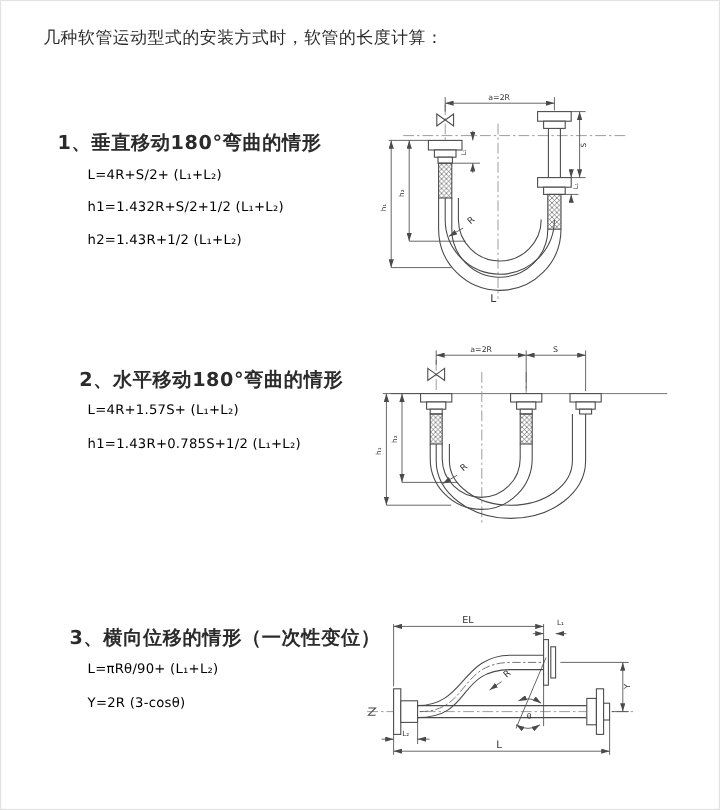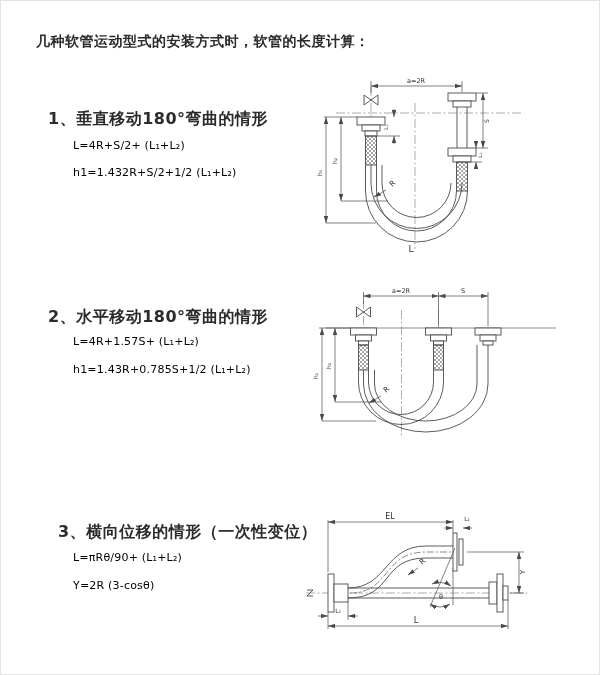--- a/index.html
+++ b/index.html
@@ -2,21 +2,21 @@
 <html><head>
 <meta charset="utf-8">
 <style>
   html,body{margin:0;padding:0;background:#fff;}
   .page{
     position:relative;width:600px;height:675px;background:#fff;
     font-family:"DejaVu Sans","Liberation Sans",sans-serif;color:#2b2b2b;
     border:1px solid #e3e3e3;box-sizing:border-box;overflow:hidden;
   }
   .abs{position:absolute;white-space:nowrap;}
-  .doc-title{left:35px;top:32px;font-size:14px;font-weight:bold;letter-spacing:.5px;}
+  .doc-title{left:35px;top:22px;font-size:14px;font-weight:normal;letter-spacing:.5px;}
   .sec-heading{font-size:16px;font-weight:bold;letter-spacing:.5px;}
   .formula{font-size:11px;letter-spacing:.2px;color:#000000;}
   svg{position:absolute;overflow:visible;}
   svg path,svg line,svg rect,svg polyline{vector-effect:none;}
   .ln{stroke:#4a4a4a;stroke-width:.9;fill:none;}
   .thin{stroke:#5a5a5a;stroke-width:.7;fill:none;}
   .cl{stroke:#8a8a8a;stroke-width:.7;fill:none;stroke-dasharray:9 2.5 2 2.5;}
   .dim{stroke:#4a4a4a;stroke-width:.7;fill:none;}
   .fl{fill:#fff;stroke:#4a4a4a;stroke-width:.9;}
   .dtxt{fill:#333;font-family:"DejaVu Sans","Liberation Sans",sans-serif;}
@@ -24,22 +24,23 @@
 </head>
 <body>
 
 <div class="page">
 
   <div class="abs doc-title">几种软管运动型式的安装方式时，软管的长度计算：</div>
 
   <div class="abs sec-heading" style="left:47px;top:108px">1、垂直移动180°弯曲的情形</div>
   <div class="abs formula" style="left:72px;top:138px">L=4R+S/2+ (L₁+L₂)</div>
   <div class="abs formula" style="left:72px;top:165px">h1=1.432R+S/2+1/2 (L₁+L₂)</div>
-
-  <div class="abs sec-heading" style="left:47px;top:306px">2、水平移动180°弯曲的情形</div>
+  <div class="abs formula" style="left:72px;top:192px">h2=1.43R+1/2 (L₁+L₂)</div>
+
+  <div class="abs sec-heading" style="left:65px;top:306px">2、水平移动180°弯曲的情形</div>
   <div class="abs formula" style="left:72px;top:334px">L=4R+1.57S+ (L₁+L₂)</div>
   <div class="abs formula" style="left:72px;top:362px">h1=1.43R+0.785S+1/2 (L₁+L₂)</div>
 
   <div class="abs sec-heading" style="left:57px;top:521px">3、横向位移的情形（一次性变位）</div>
   <div class="abs formula" style="left:72px;top:550px">L=πRθ/90+ (L₁+L₂)</div>
   <div class="abs formula" style="left:72px;top:578px">Y=2R (3-cosθ)</div>
 
   <svg style="left:315px;top:72px" width="240" height="185" viewBox="0 0 240 185">
     <defs>
       <marker id="arr-d1" markerUnits="userSpaceOnUse" markerWidth="7" markerHeight="4.4" refX="7" refY="2.2" orient="auto-start-reverse">

